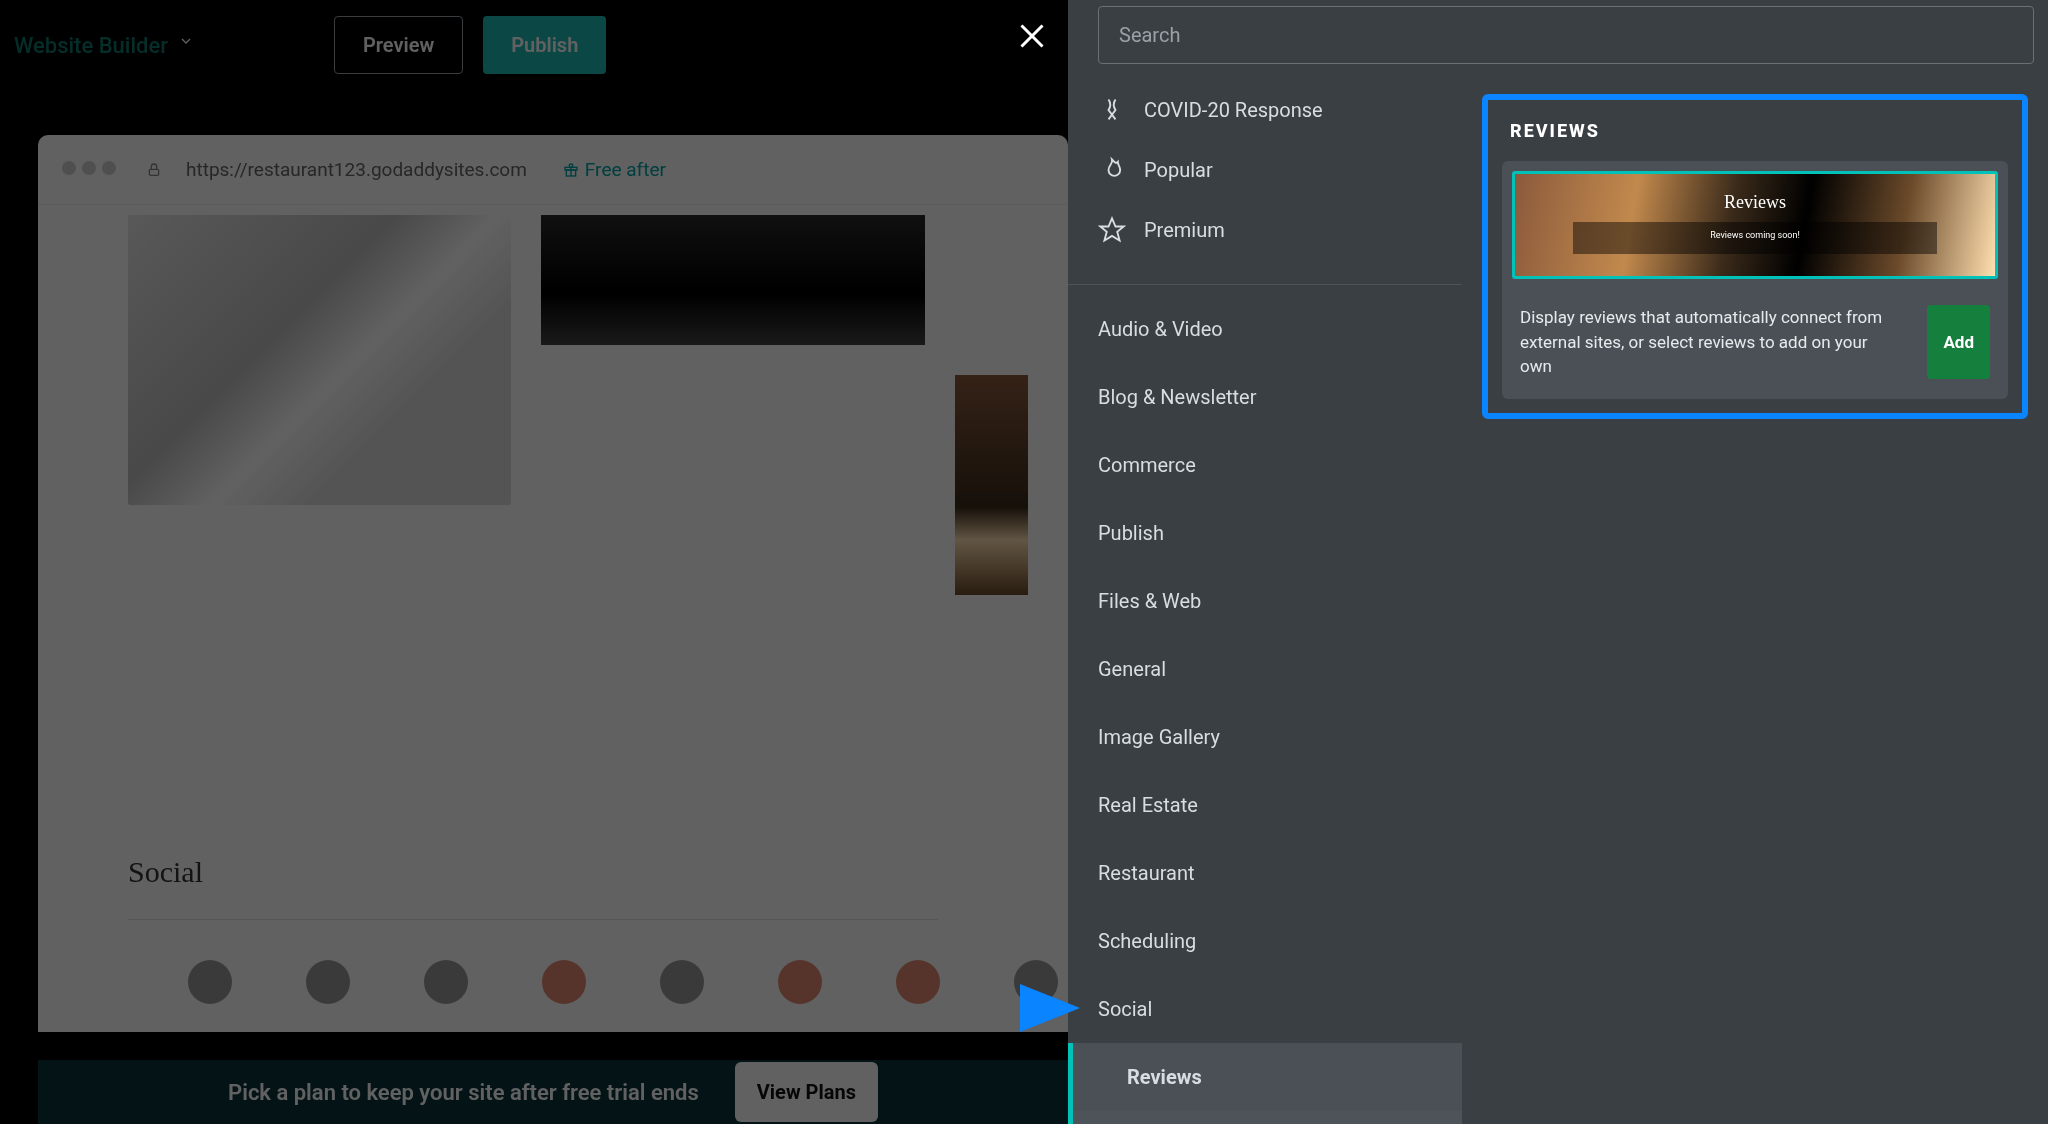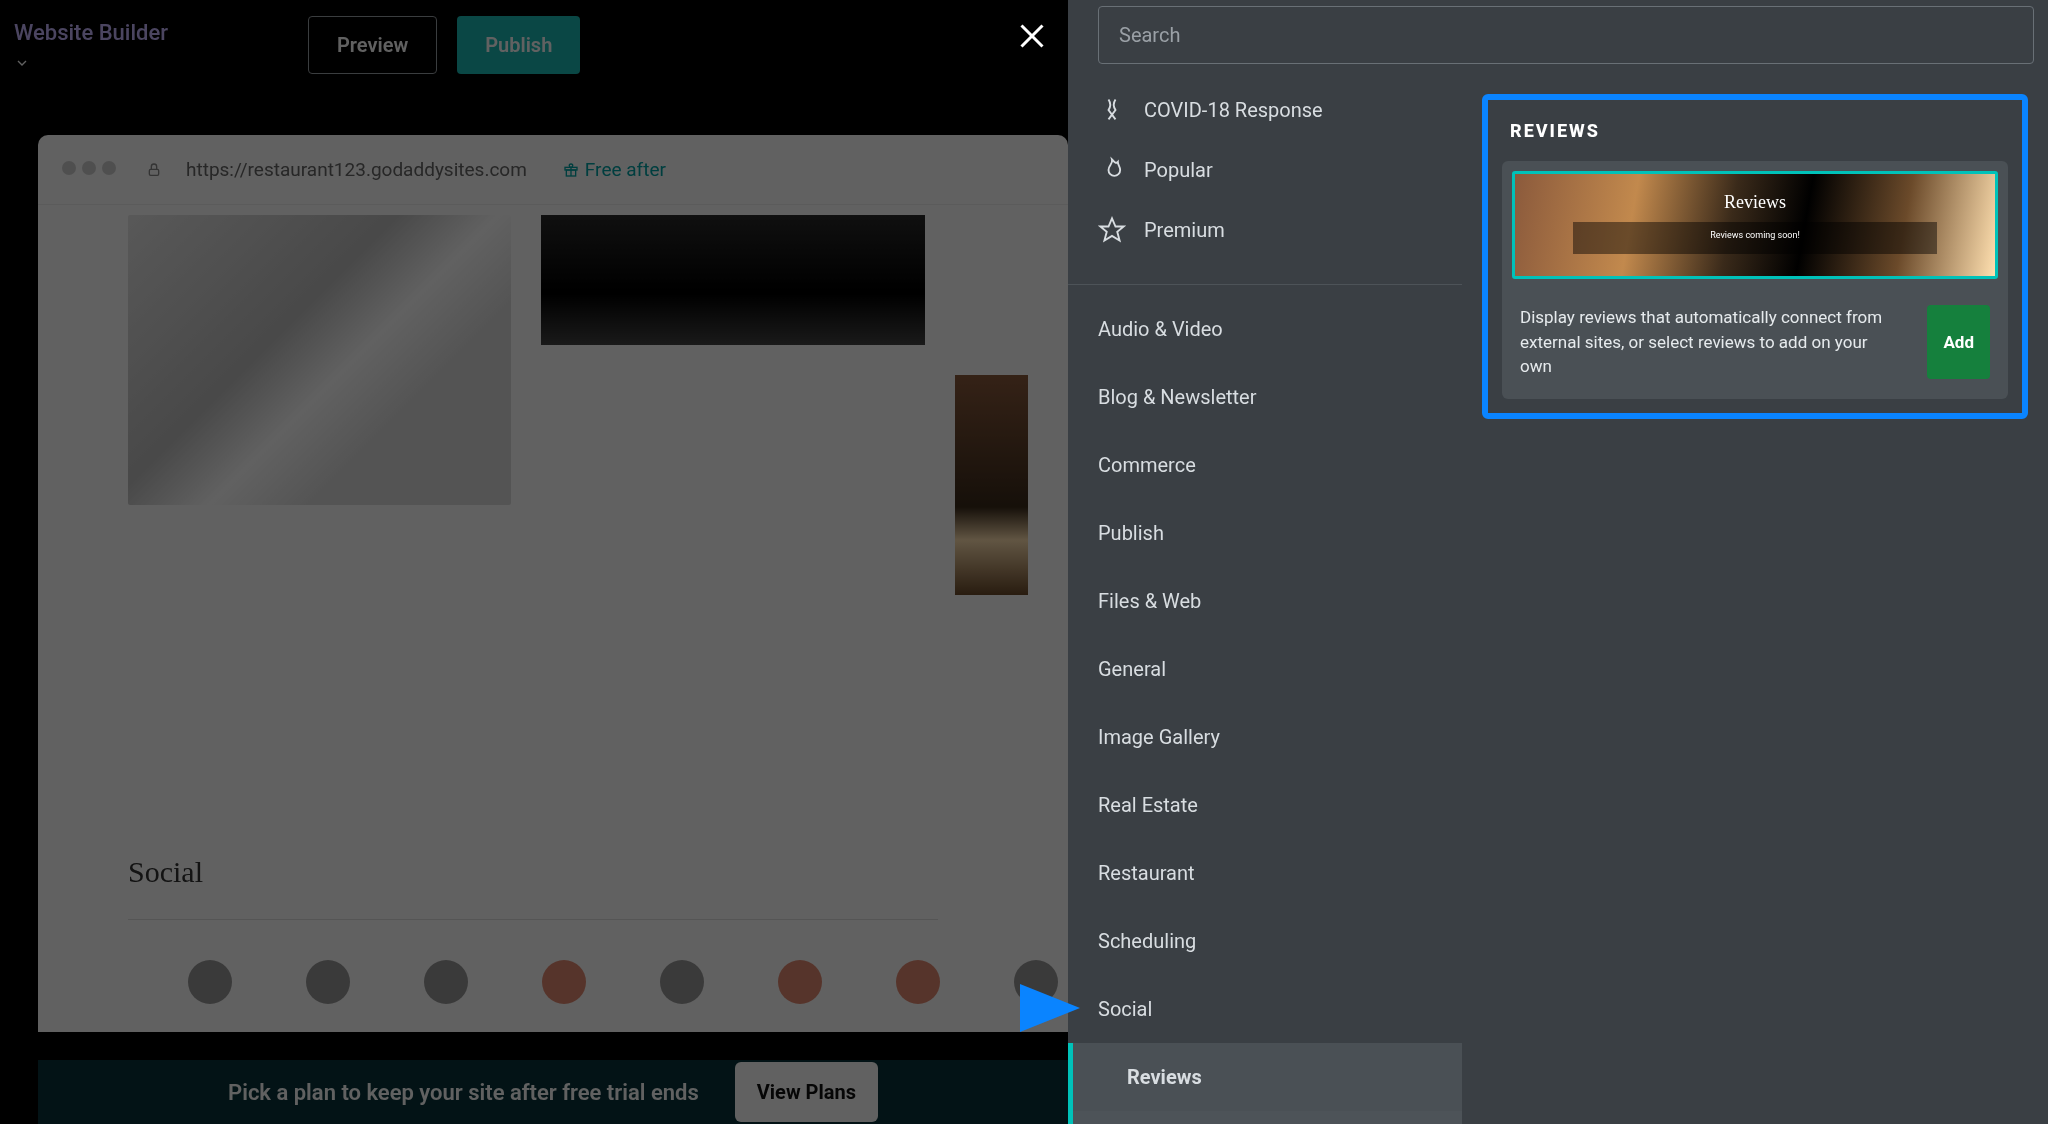--- a/index.html
+++ b/index.html
@@ -1,20 +1,20 @@
 <!DOCTYPE html>
 <html><head>
 <meta charset="utf-8">
 <style>
 * { margin:0; padding:0; box-sizing:border-box; font-family:-apple-system,BlinkMacSystemFont,"Segoe UI",Roboto,sans-serif; }
 html,body { width:2048px; height:1124px; background:#000; overflow:hidden; position:relative; }
 
 
 .topbar { position:absolute; top:0; left:0; height:90px; width:100%; display:flex; align-items:center; padding:0 14px; }
-.brand { color:#c4b5fd; font-size:22px; font-weight:500; display:flex; align-items:flex-start; gap:10px;flex-direction:column; }
+.brand { color:#0f766e; font-size:22px; font-weight:500; display:flex; align-items:flex-start; gap:10px; }
 .chev { width:16px; height:16px; }
 .topbtns { display:flex; gap:20px; margin-left:140px; }
 .btn { padding:16px 28px; font-size:20px; font-weight:600; border-radius:4px; cursor:pointer; border:none; }
 .btn.outline { background:transparent; border:1px solid #9aa0a6; color:#fff; }
 .btn.primary { background:#1bbbb5; color:#fff; }
 
 
 .canvas { position:absolute; top:135px; left:38px; width:1030px; height:897px; background:#fff; border-radius:10px 10px 0 0; overflow:hidden; }
 .addrbar { height:70px; display:flex; align-items:center; gap:24px; padding:0 24px; border-bottom:1px solid #eee; }
 .dots span { display:inline-block; width:14px; height:14px; border-radius:50%; background:#d0d0d0; margin-right:6px; }
@@ -150,21 +150,21 @@
   <div class="searchwrap">
     <input class="search" placeholder="Search" style="">
   </div>
   <div class="cols">
     <div class="catcol">
       <div class="featured">
         <div class="featrow">
           <svg viewBox="0 0 24 24" fill="none" stroke="#d8dde1" stroke-width="1.6">
               <path d="M9 3c2 3 2 6 0 9l6 8M15 3c-2 3-2 6 0 9l-6 8"></path>
             </svg>
-          <span>COVID-18 Response</span>
+          <span>COVID-20 Response</span>
         </div>
         <div class="featrow">
           <svg viewBox="0 0 24 24" fill="none" stroke="#d8dde1" stroke-width="1.6">
               <path d="M12 3c1 4-3 5-3 9a5 5 0 0 0 10 0c0-3-2-4-2-7-2 2-3 0-5-2z"></path>
             </svg>
           <span>Popular</span>
         </div>
         <div class="featrow">
           <svg viewBox="0 0 24 24" fill="none" stroke="#d8dde1" stroke-width="1.6">
               <polygon points="12 2 15 9 22 9 16.5 13.5 18.5 21 12 17 5.5 21 7.5 13.5 2 9 9 9"></polygon>

